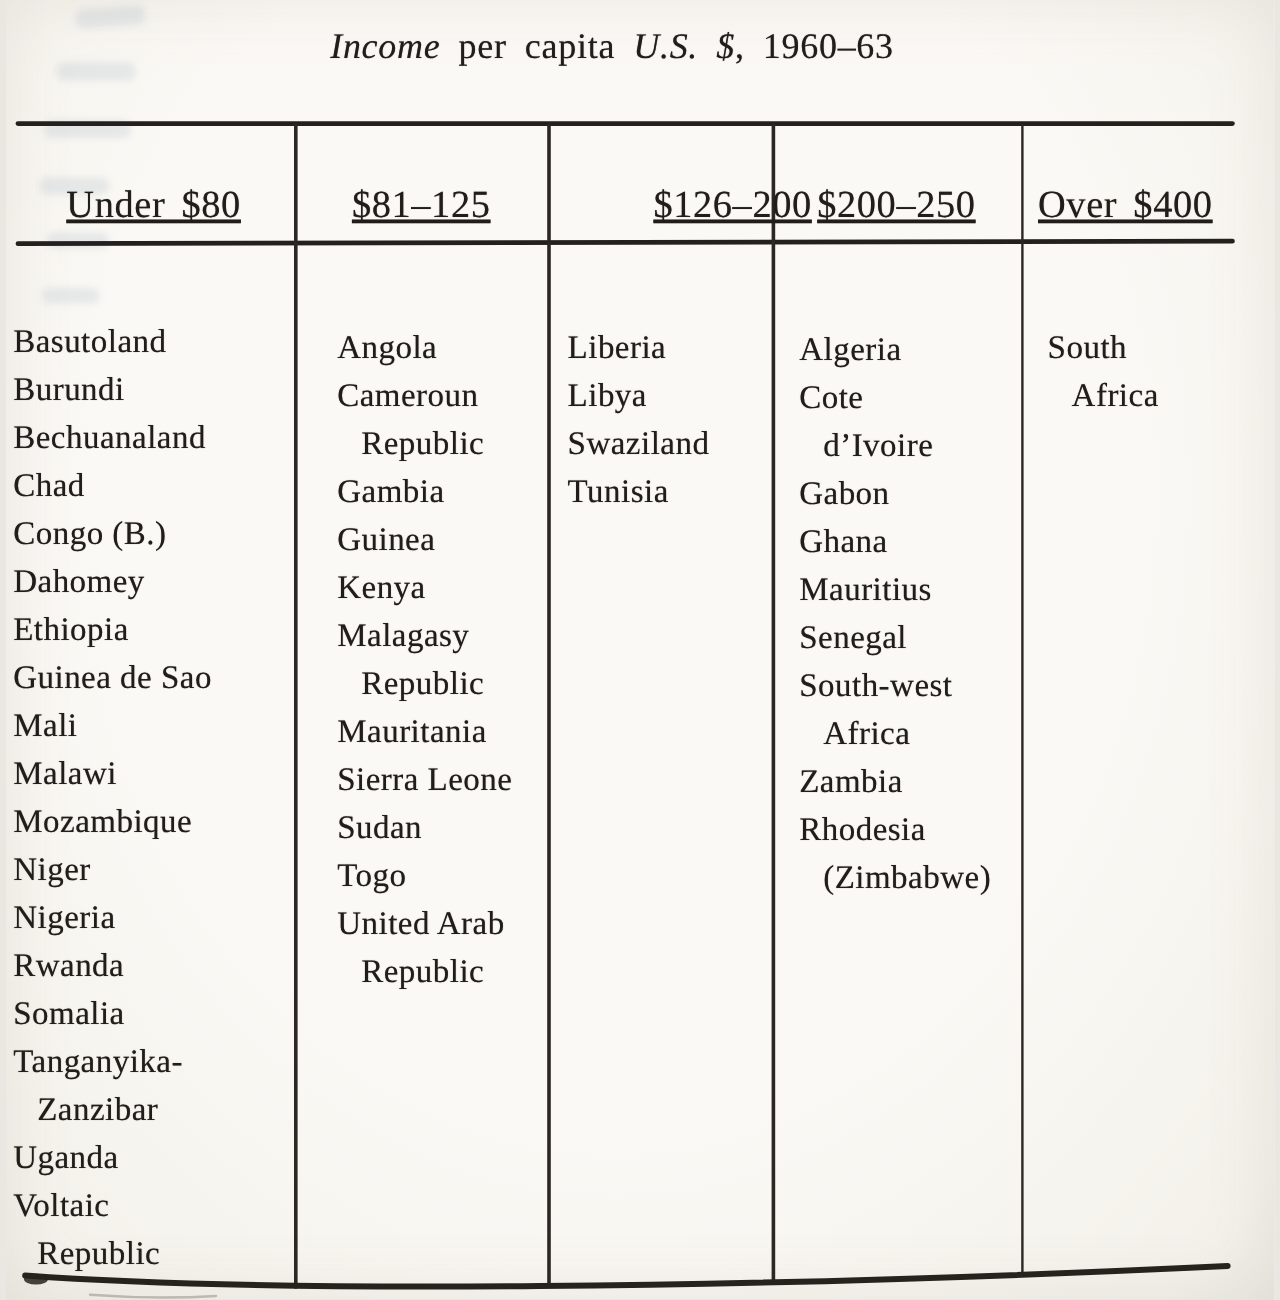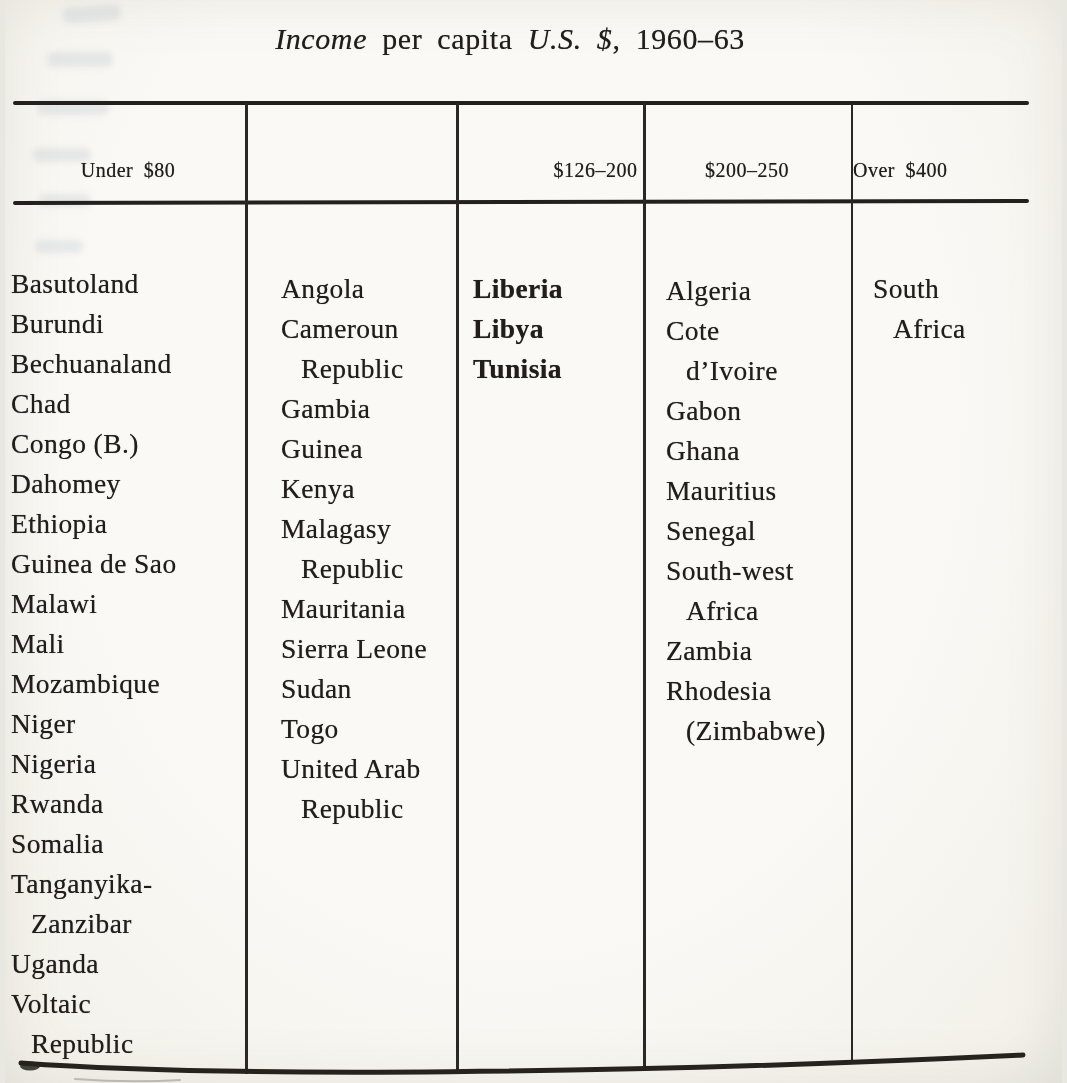--- a/index.html
+++ b/index.html
@@ -31,34 +31,34 @@
 
   .vline { position:absolute; top:103px; width:2.5px; background:#2a2724; border-radius:1px; }
   .v1 { left:240px;   height:971px; }
   .v2 { left:451px;   height:969px; }
   .v3 { left:638px;   height:965px; }
   .v4 { left:845.5px; height:958px; }
 
   
   .hcell {
     position:absolute; top:150px; height:40px; line-height:40px;
-    font-size:20px; text-align:center;
-    letter-spacing:0.5px; word-spacing:5px; white-space:nowrap;
+    font-size:32px; text-align:center;
+    letter-spacing:0.5px; word-spacing:5px; white-space:nowrap;text-decoration:underline;
   }
   .h0 { left:8px;   width:230px; }
   .h1 { left:243px; width:206px; }
-  .h2 { left:458px; width:181px;padding-left:42px; }
+  .h2 { left:473px; width:181px;padding-left:42px; }
   .h3 { left:641px; width:202px; }
-  .h4 { left:848px; width:170px; text-align:left; }
+  .h4 { left:848px; width:170px; text-align:left; padding-left:12px; }
 
   
   .colbody { position:absolute; font-size:27.5px;margin-top:42px; }
   .c0 { left:6px;   top:222px; }
   .c1 { left:276px; top:227px; }
-  .c2 { left:468px; top:227px;font-weight:bold; }
+  .c2 { left:468px; top:227px; }
   .c3 { left:661px; top:229px; }
   .c4 { left:868px; top:227px; }
   .line {
     height:40px; line-height:40px;
     white-space:nowrap; letter-spacing:0.4px;
   }
   .line.indent { padding-left:20px; }
 
   
   .overlay { position:absolute; left:0; top:0; width:1067px; height:1083px; pointer-events:none; }
@@ -95,35 +95,36 @@
 
   <div class="rule rule-top"></div>
   <div class="rule rule-header"></div>
 
   <div class="vline v1"></div>
   <div class="vline v2"></div>
   <div class="vline v3"></div>
   <div class="vline v4"></div>
 
   <div class="hcell h0 ink">Under $80</div>
+  <div class="hcell h1 ink">$81–125</div>
   <div class="hcell h2 ink">$126–200</div>
   <div class="hcell h3 ink">$200–250</div>
   <div class="hcell h4 ink">Over $400</div>
 
   <div class="colbody c0 ink">
       <div class="line">Basutoland</div>
       <div class="line">Burundi</div>
       <div class="line">Bechuanaland</div>
       <div class="line">Chad</div>
       <div class="line">Congo (B.)</div>
       <div class="line">Dahomey</div>
       <div class="line">Ethiopia</div>
       <div class="line">Guinea de Sao</div>
+      <div class="line">Mali</div>
       <div class="line">Malawi</div>
-      <div class="line">Mali</div>
       <div class="line">Mozambique</div>
       <div class="line">Niger</div>
       <div class="line">Nigeria</div>
       <div class="line">Rwanda</div>
       <div class="line">Somalia</div>
       <div class="line">Tanganyika-</div>
       <div class="line indent">Zanzibar</div>
       <div class="line">Uganda</div>
       <div class="line">Voltaic</div>
       <div class="line indent">Republic</div>
@@ -140,20 +141,21 @@
       <div class="line">Mauritania</div>
       <div class="line">Sierra Leone</div>
       <div class="line">Sudan</div>
       <div class="line">Togo</div>
       <div class="line">United Arab</div>
       <div class="line indent">Republic</div>
     </div>
   <div class="colbody c2 ink">
       <div class="line">Liberia</div>
       <div class="line">Libya</div>
+      <div class="line">Swaziland</div>
       <div class="line">Tunisia</div>
     </div>
   <div class="colbody c3 ink">
       <div class="line">Algeria</div>
       <div class="line">Cote</div>
       <div class="line indent">d’Ivoire</div>
       <div class="line">Gabon</div>
       <div class="line">Ghana</div>
       <div class="line">Mauritius</div>
       <div class="line">Senegal</div>

